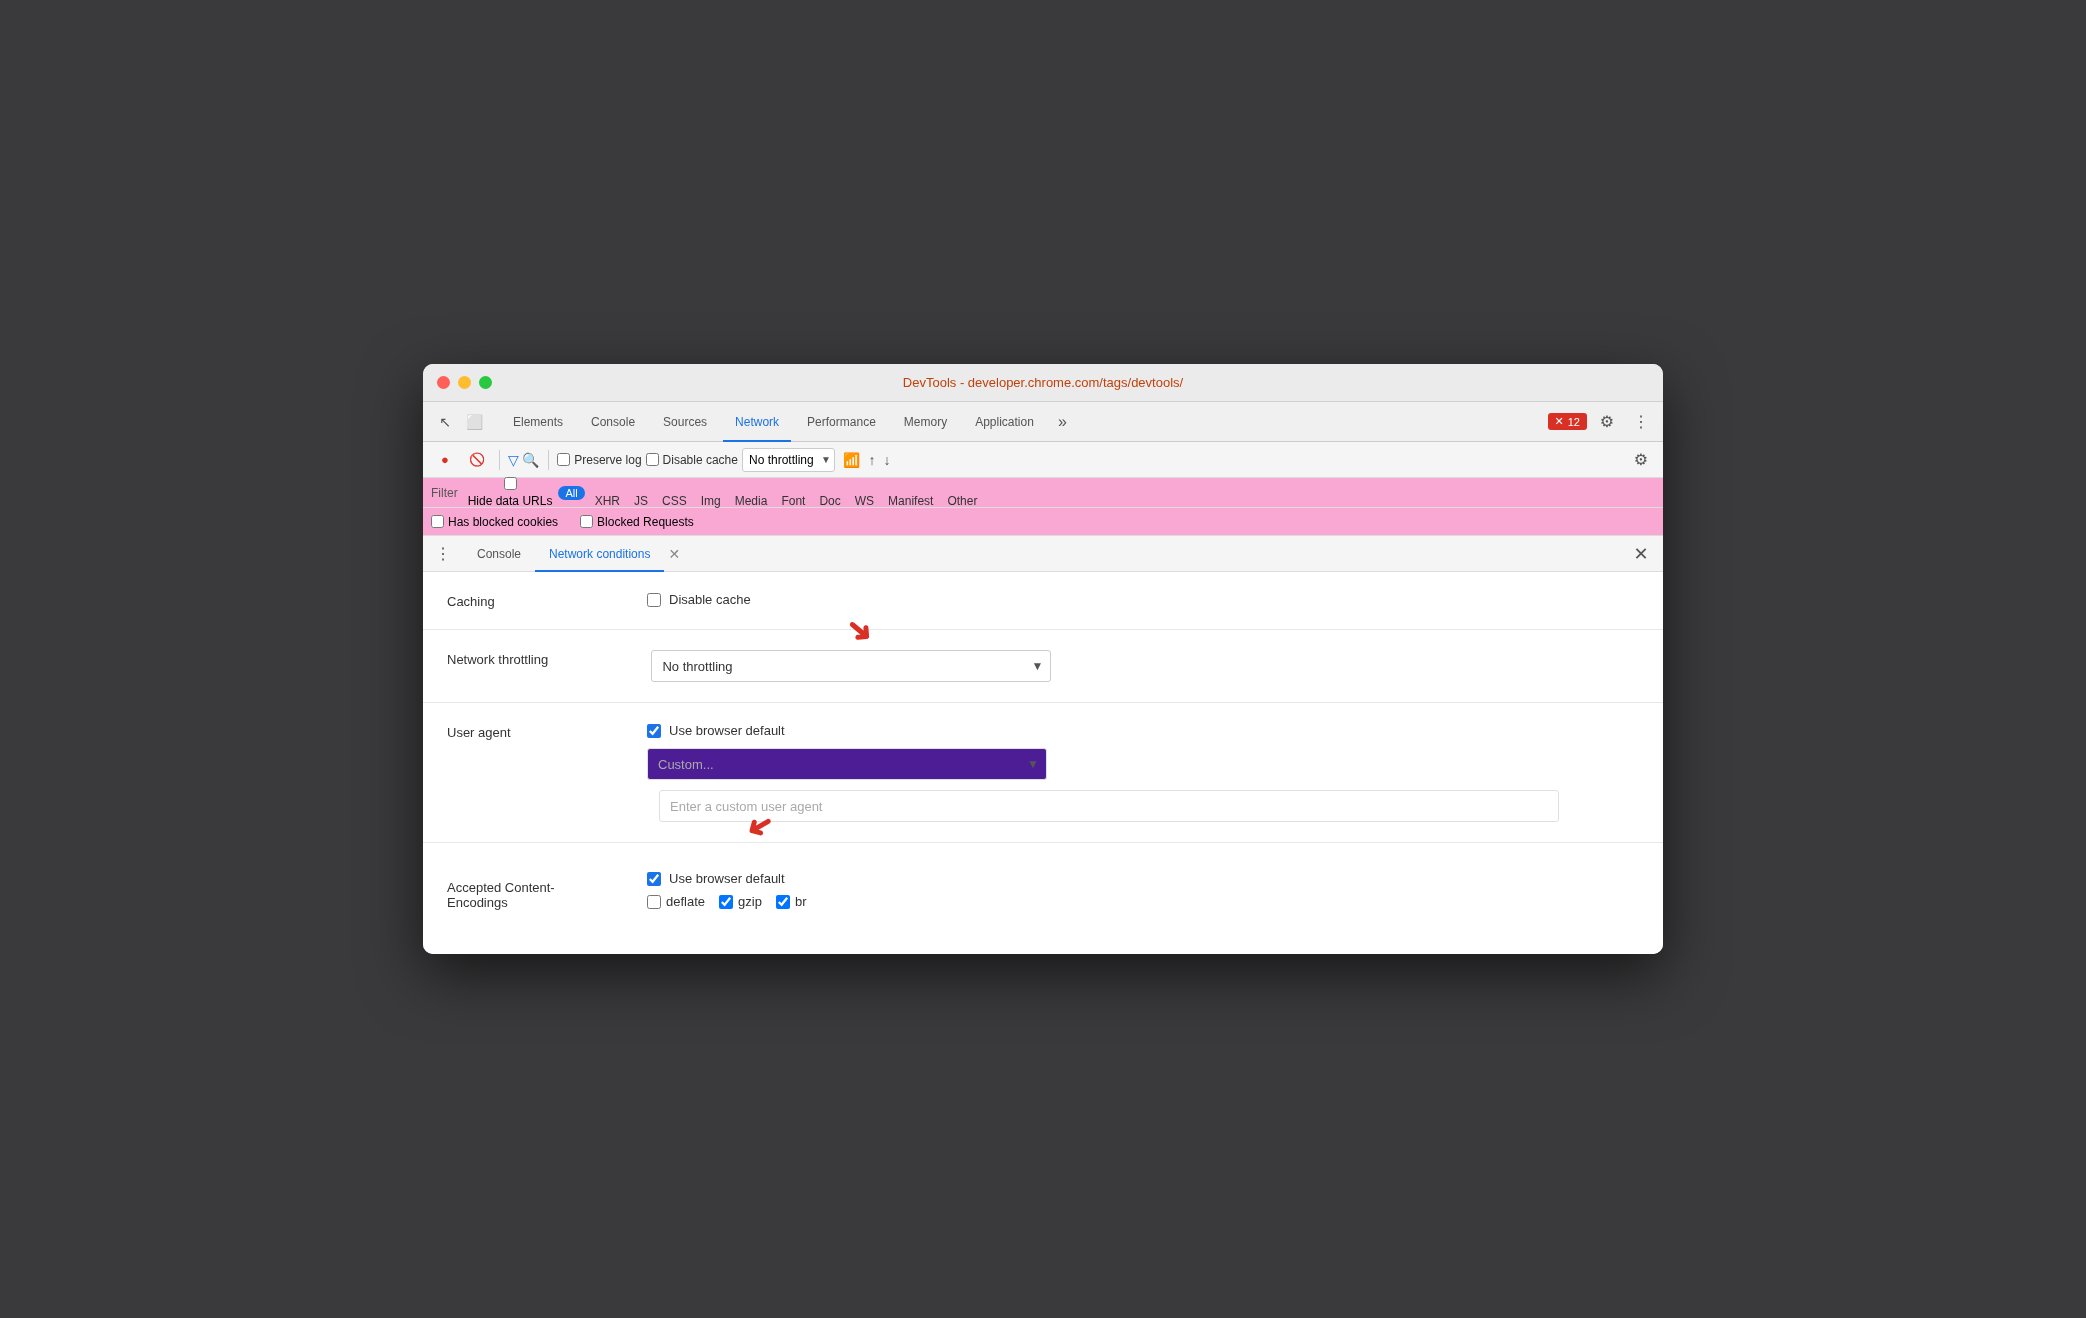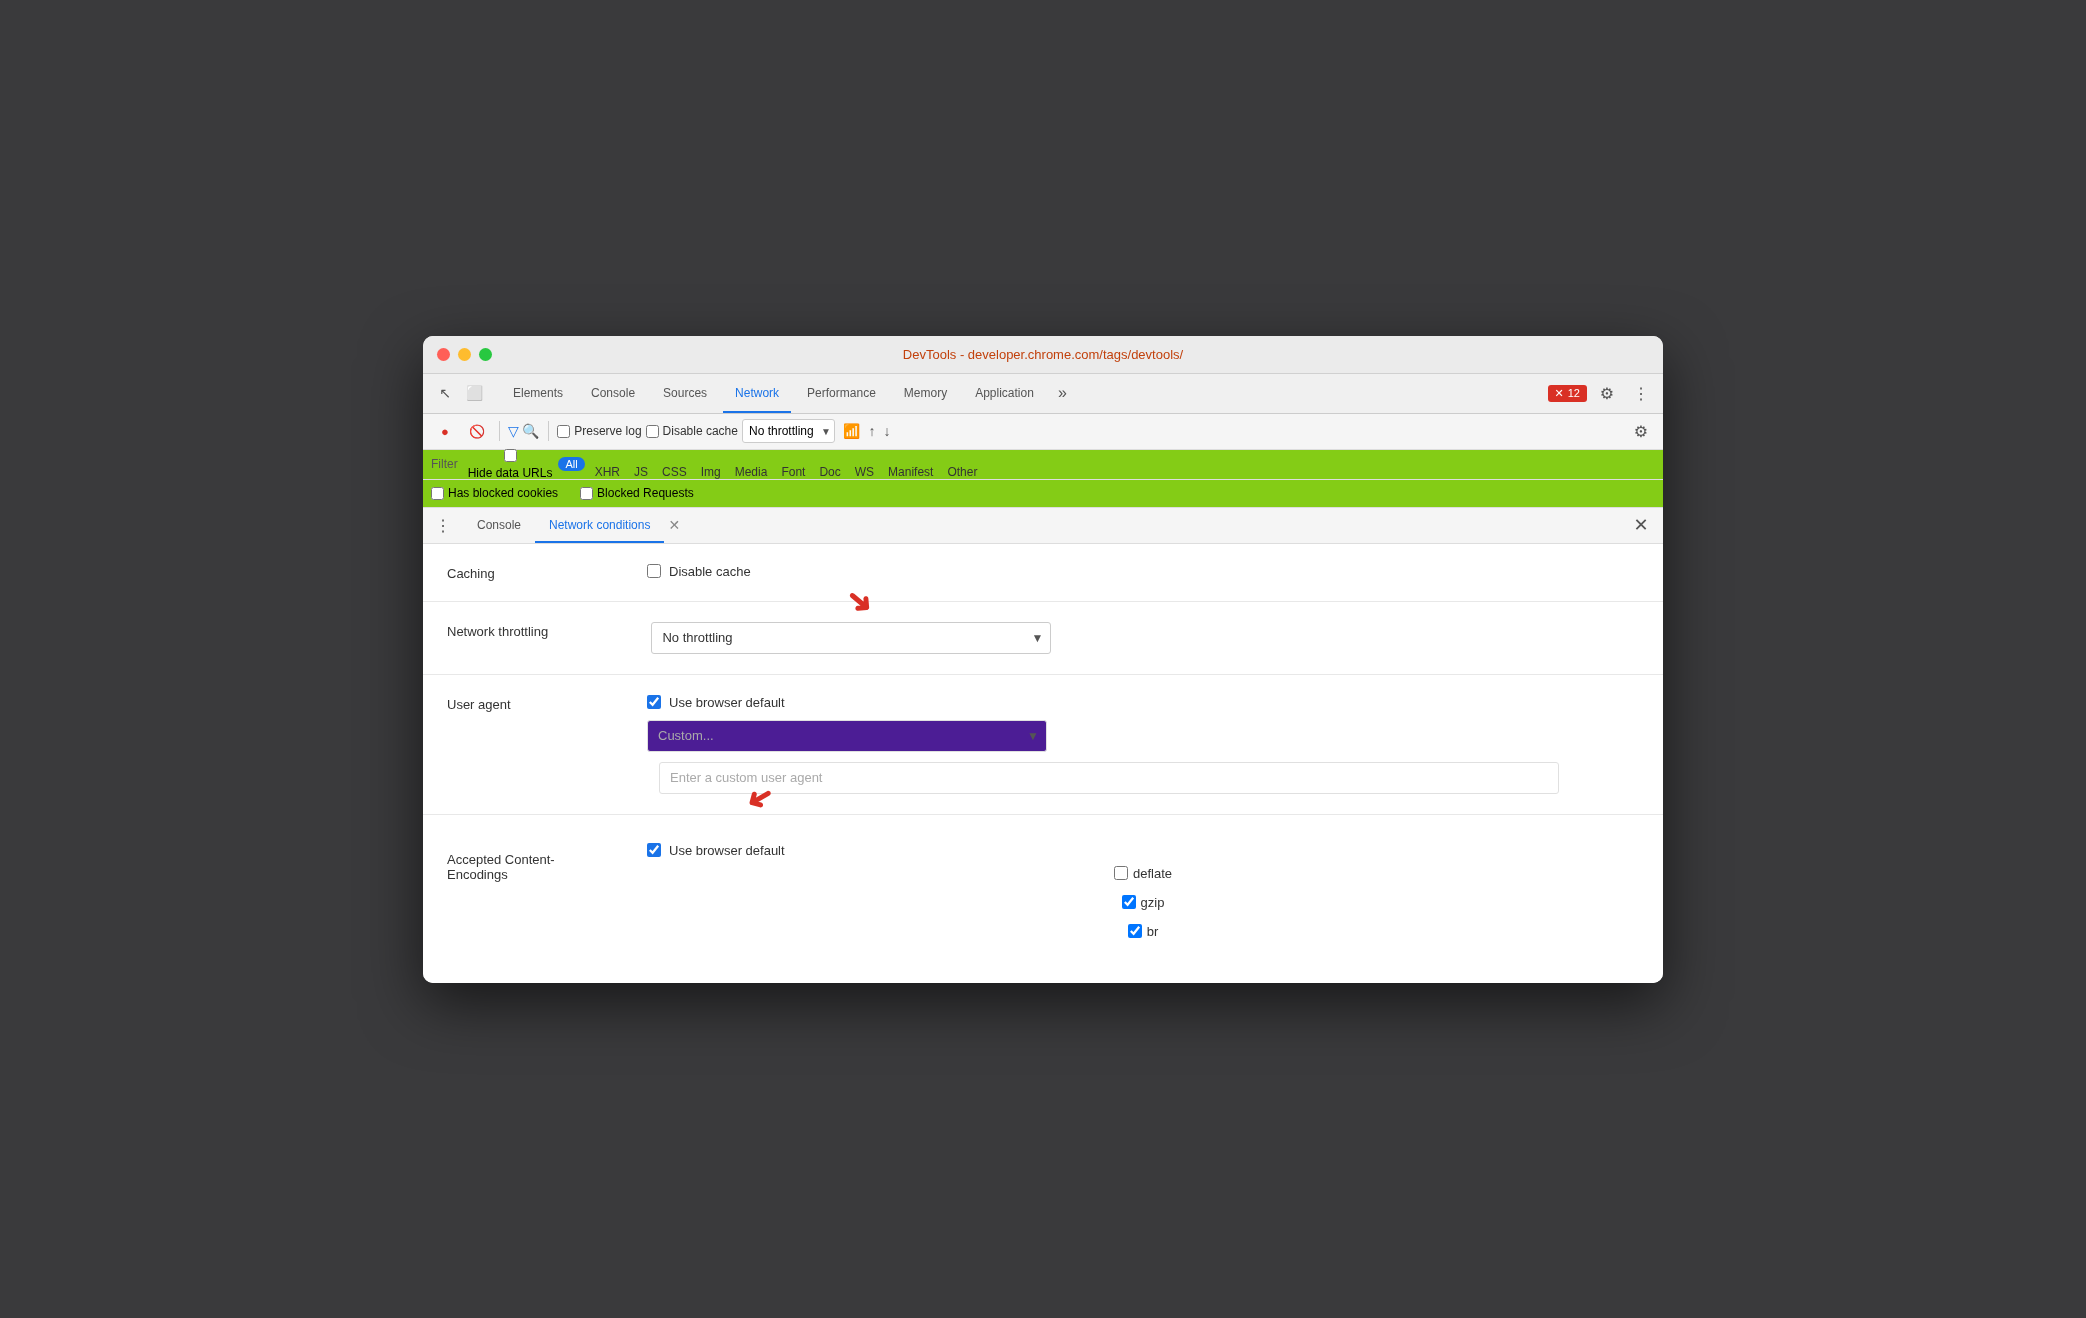--- a/index.html
+++ b/index.html
@@ -209,21 +209,21 @@
     .toolbar-icon-sm {
       font-size: 14px;
       color: #555;
       cursor: pointer;
     }
     .toolbar-right-settings {
       margin-left: auto;
     }
     
     .filter-row {
-      background: #84cc16;
+      background: #f9a8d4;
       border-bottom: 1px solid #ddd;
       display: flex;
       align-items: center;
       height: 30px;
       padding: 0 8px;
       gap: 6px;
       font-size: 12px;
     }
     .filter-label { color: #555; margin-right: 4px; }
     .filter-chip-all {
@@ -413,21 +413,20 @@
       display: flex;
       flex-direction: column;
       gap: 8px;
     }
     .nc-encodings-row {
       display: flex;
       align-items: center;
       gap: 14px;
       font-size: 13px;
       color: #333;
-      flex-direction: column;
     }
     .nc-enc-item {
       display: flex;
       align-items: center;
       gap: 5px;
     }
     
     .blue-checkbox {
       accent-color: #1a73e8;
     }

